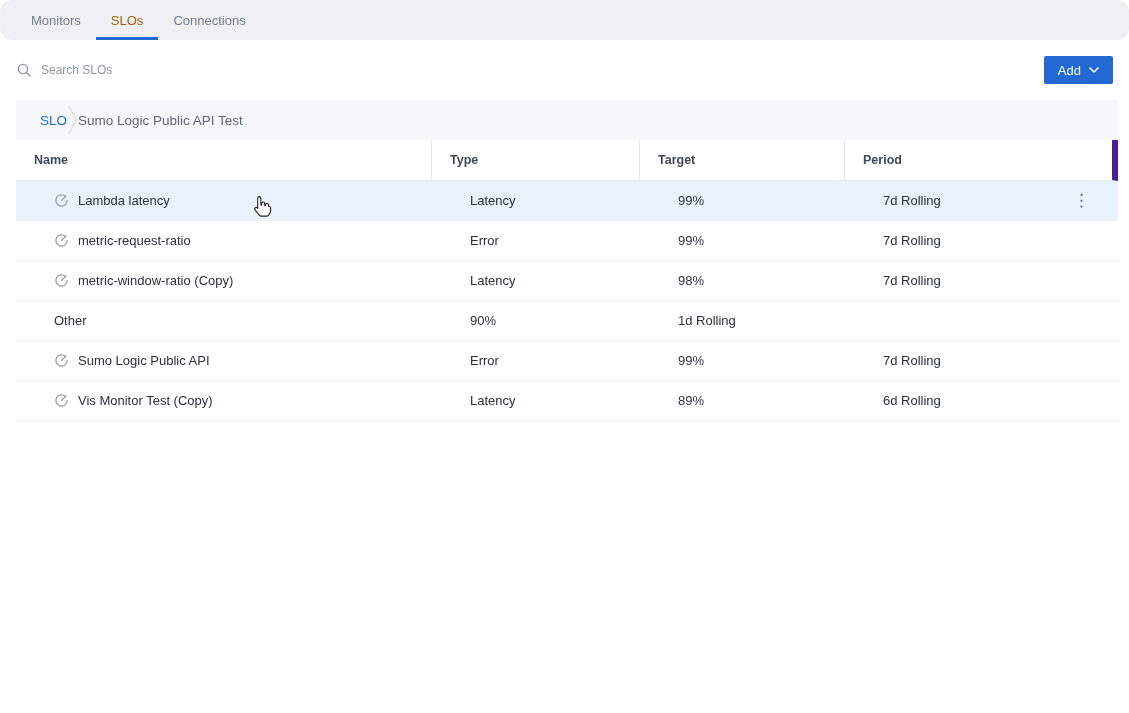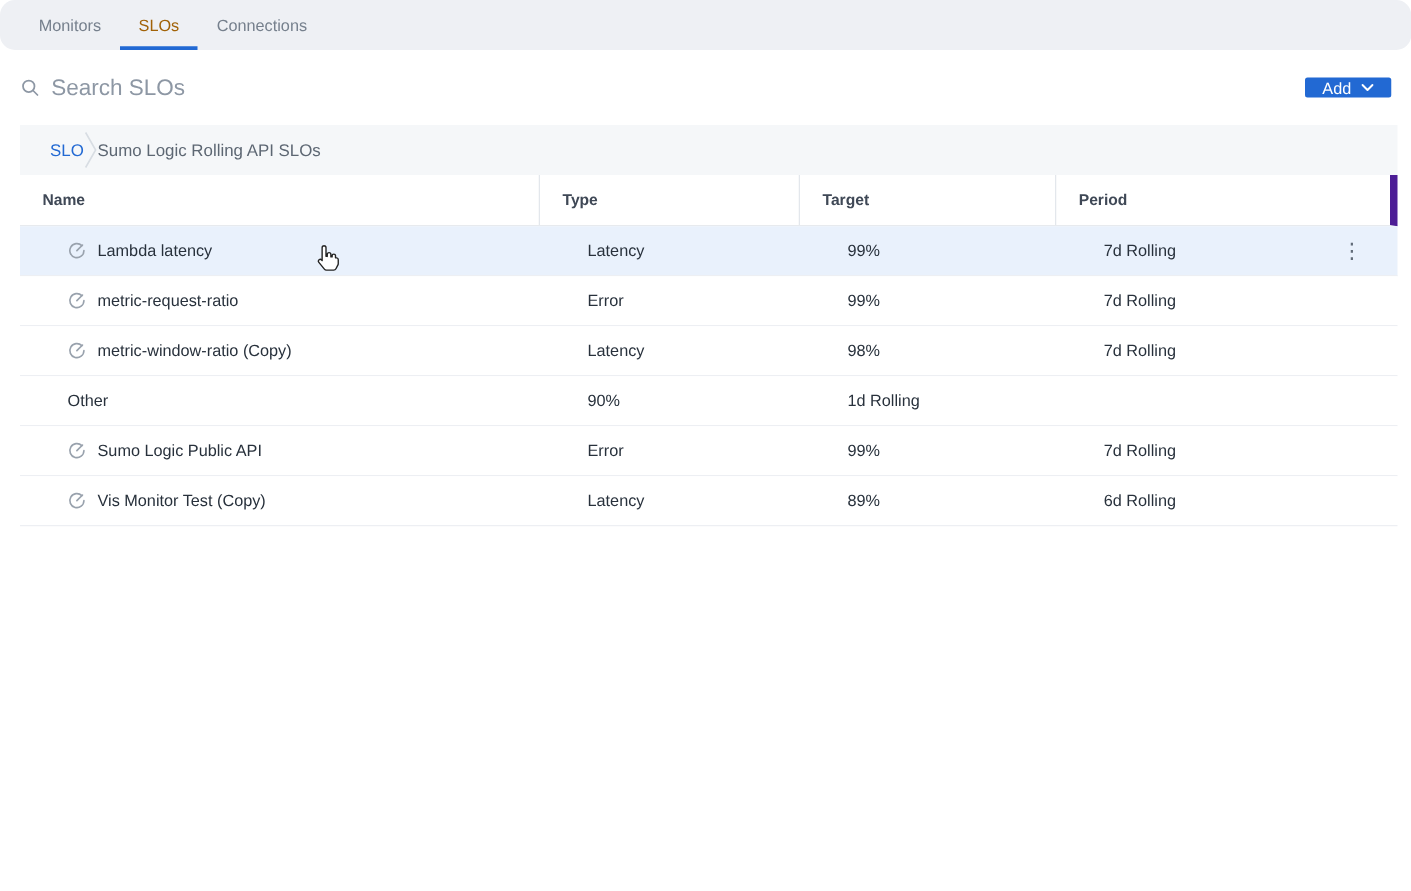--- a/index.html
+++ b/index.html
@@ -21,27 +21,27 @@
   .tab.active { color: #a16207; }
   .tab.active::after {
     content: ""; position: absolute; left: 0; right: 0; bottom: 0;
     height: 3px; background: var(--accent, #2269d3);
   }
 
   
   .search-row { height: 60px; background: #fff; display: flex; align-items: center; padding: 0 16px; }
   .search-box { flex: 1; display: flex; align-items: center; gap: 9px; }
   .search-box input {
-    border: none; outline: none; flex: 1; font-size: 18px;
+    border: none; outline: none; flex: 1; font-size: 12px;
     font-family: inherit; background: transparent; color: #333;
   }
   .search-box input::placeholder { color: #8d97a4; opacity: 1; }
   .add-btn {
     background: var(--accent, #2269d3); color: #fff; border: none; border-radius: 2px;
-    height: 16px; padding: 0 14px; font-size: 13px; font-family: inherit;
+    height: 28px; padding: 0 14px; font-size: 13px; font-family: inherit;
     display: flex; align-items: center; gap: 8px; cursor: pointer;
   }
 
   
   .content { margin: 0 11px 0 16px; }
   .breadcrumb-bar {
     height: 40px; background: #f5f7f9; display: flex; align-items: center;
     padding-left: 24px; 
   }
   .crumb-root { color: var(--accent, #2269d3); font-size: 13.5px; cursor: pointer; text-decoration: none; }
@@ -103,21 +103,21 @@
     </button>
   </div>
 
   <div class="content">
 
     <div class="breadcrumb-bar">
       <a class="crumb-root">SLO</a>
       <svg width="11" height="32" viewBox="0 0 11 32">
         <polyline points="1.5,2 9.5,16 1.5,30" fill="none" stroke="#d8dde3" stroke-width="1.3"></polyline>
       </svg>
-      <span class="crumb-current">Sumo Logic Rolling API SLOs</span>
+      <span class="crumb-current">Sumo Logic Public API Test</span>
     </div>
 
     <div>
       <div class="thead">
         <div class="th sep">Name</div>
         <div class="th sep">Type</div>
         <div class="th sep">Target</div>
         <div class="th">Period</div>
         <div class="th"></div>
       </div>

